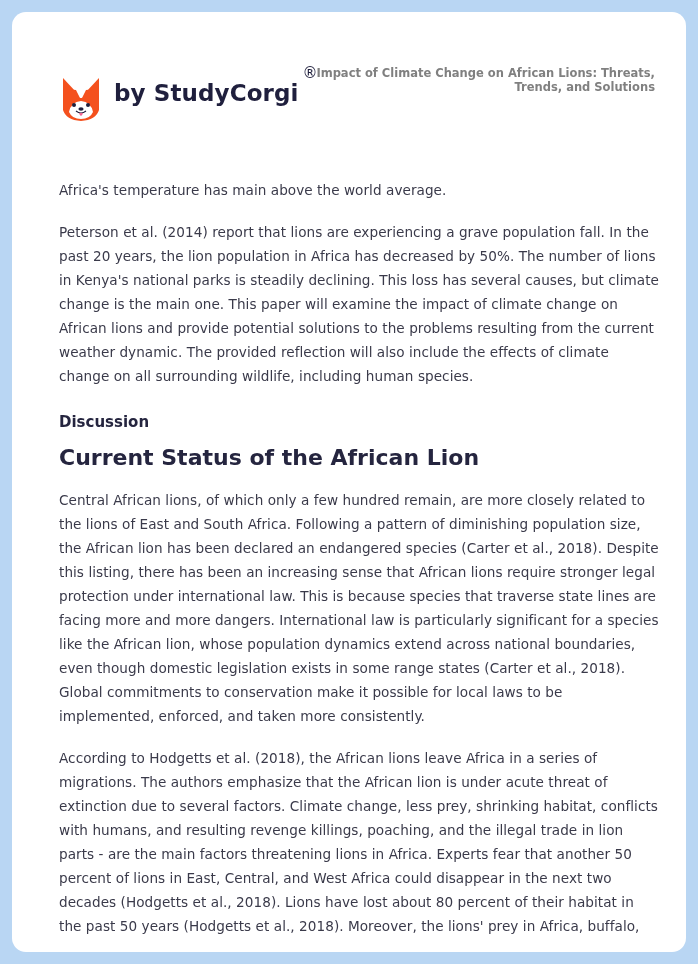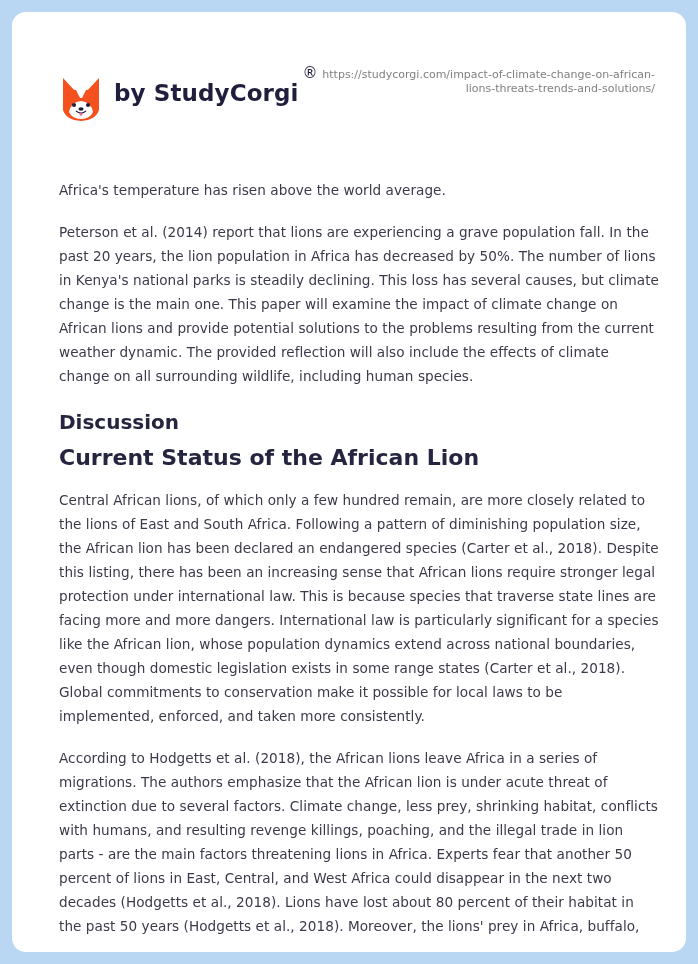--- a/index.html
+++ b/index.html
@@ -44,21 +44,21 @@
   .content {
     position: absolute; left: 47px; top: 166px; width: 600px;
     color: #3a3a4a;
     font-family: "DejaVu Sans", sans-serif;
   }
   .content p {
     margin: 0 0 18px 0; font-size: 13.6px; line-height: 24px;
     letter-spacing: 0.05px;
   }
   .content h2 {
-    margin: 22px 0 0 0; font-size: 20px; color: #25253f;
+    margin: 22px 0 0 0; font-size: 15px; color: #25253f;
     font-weight: bold; line-height: 24px;
   }
   .content h3 {
     margin: 12px 0 18px 0; font-size: 22px; color: #25253f;
     font-weight: bold; line-height: 24px;
   }
   .content p.first { margin-bottom: 18px; }
 </style>
 </head>
 <body>
@@ -84,25 +84,25 @@
         <path d="M16 35 Q21 39 26 35" stroke="#1f1f3d" stroke-width="1.2" fill="none"></path>
 
         <path d="M19 37 Q21 43 23 37 Z" fill="#f06292"></path>
       </svg>
     </span>
     <span class="brand">by StudyCorgi</span>
     <span class="reg">®</span>
   </div>
 
   <div class="meta">
-    <div class="meta-url">https://studycorgi.com/impact-of-climate-change-on-african-lions-threats-trends-and-solutions/</div>
+    <div class="meta-title">Impact of Climate Change on African Lions: Threats, Trends, and Solutions</div>
   </div>
 
   <div class="content">
-    <p class="first">Africa's temperature has risen above the world average.</p>
+    <p class="first">Africa's temperature has main above the world average.</p>
     <p>Peterson et al. (2014) report that lions are experiencing a grave population fall. In the past 20 years, the lion population in Africa has decreased by 50%. The number of lions in Kenya's national parks is steadily declining. This loss has several causes, but climate change is the main one. This paper will examine the impact of climate change on African lions and provide potential solutions to the problems resulting from the current weather dynamic. The provided reflection will also include the effects of climate change on all surrounding wildlife, including human species.</p>
     <h2>Discussion</h2>
     <h3>Current Status of the African Lion</h3>
     <p>Central African lions, of which only a few hundred remain, are more closely related to the lions of East and South Africa. Following a pattern of diminishing population size, the African lion has been declared an endangered species (Carter et al., 2018). Despite this listing, there has been an increasing sense that African lions require stronger legal protection under international law. This is because species that traverse state lines are facing more and more dangers. International law is particularly significant for a species like the African lion, whose population dynamics extend across national boundaries, even though domestic legislation exists in some range states (Carter et al., 2018). Global commitments to conservation make it possible for local laws to be implemented, enforced, and taken more consistently.</p>
     <p>According to Hodgetts et al. (2018), the African lions leave Africa in a series of migrations. The authors emphasize that the African lion is under acute threat of extinction due to several factors. Climate change, less prey, shrinking habitat, conflicts with humans, and resulting revenge killings, poaching, and the illegal trade in lion parts - are the main factors threatening lions in Africa. Experts fear that another 50 percent of lions in East, Central, and West Africa could disappear in the next two decades (Hodgetts et al., 2018). Lions have lost about 80 percent of their habitat in the past 50 years (Hodgetts et al., 2018). Moreover, the lions' prey in Africa, buffalo,</p>
   </div>
 
 </div>
 
 </body></html>

